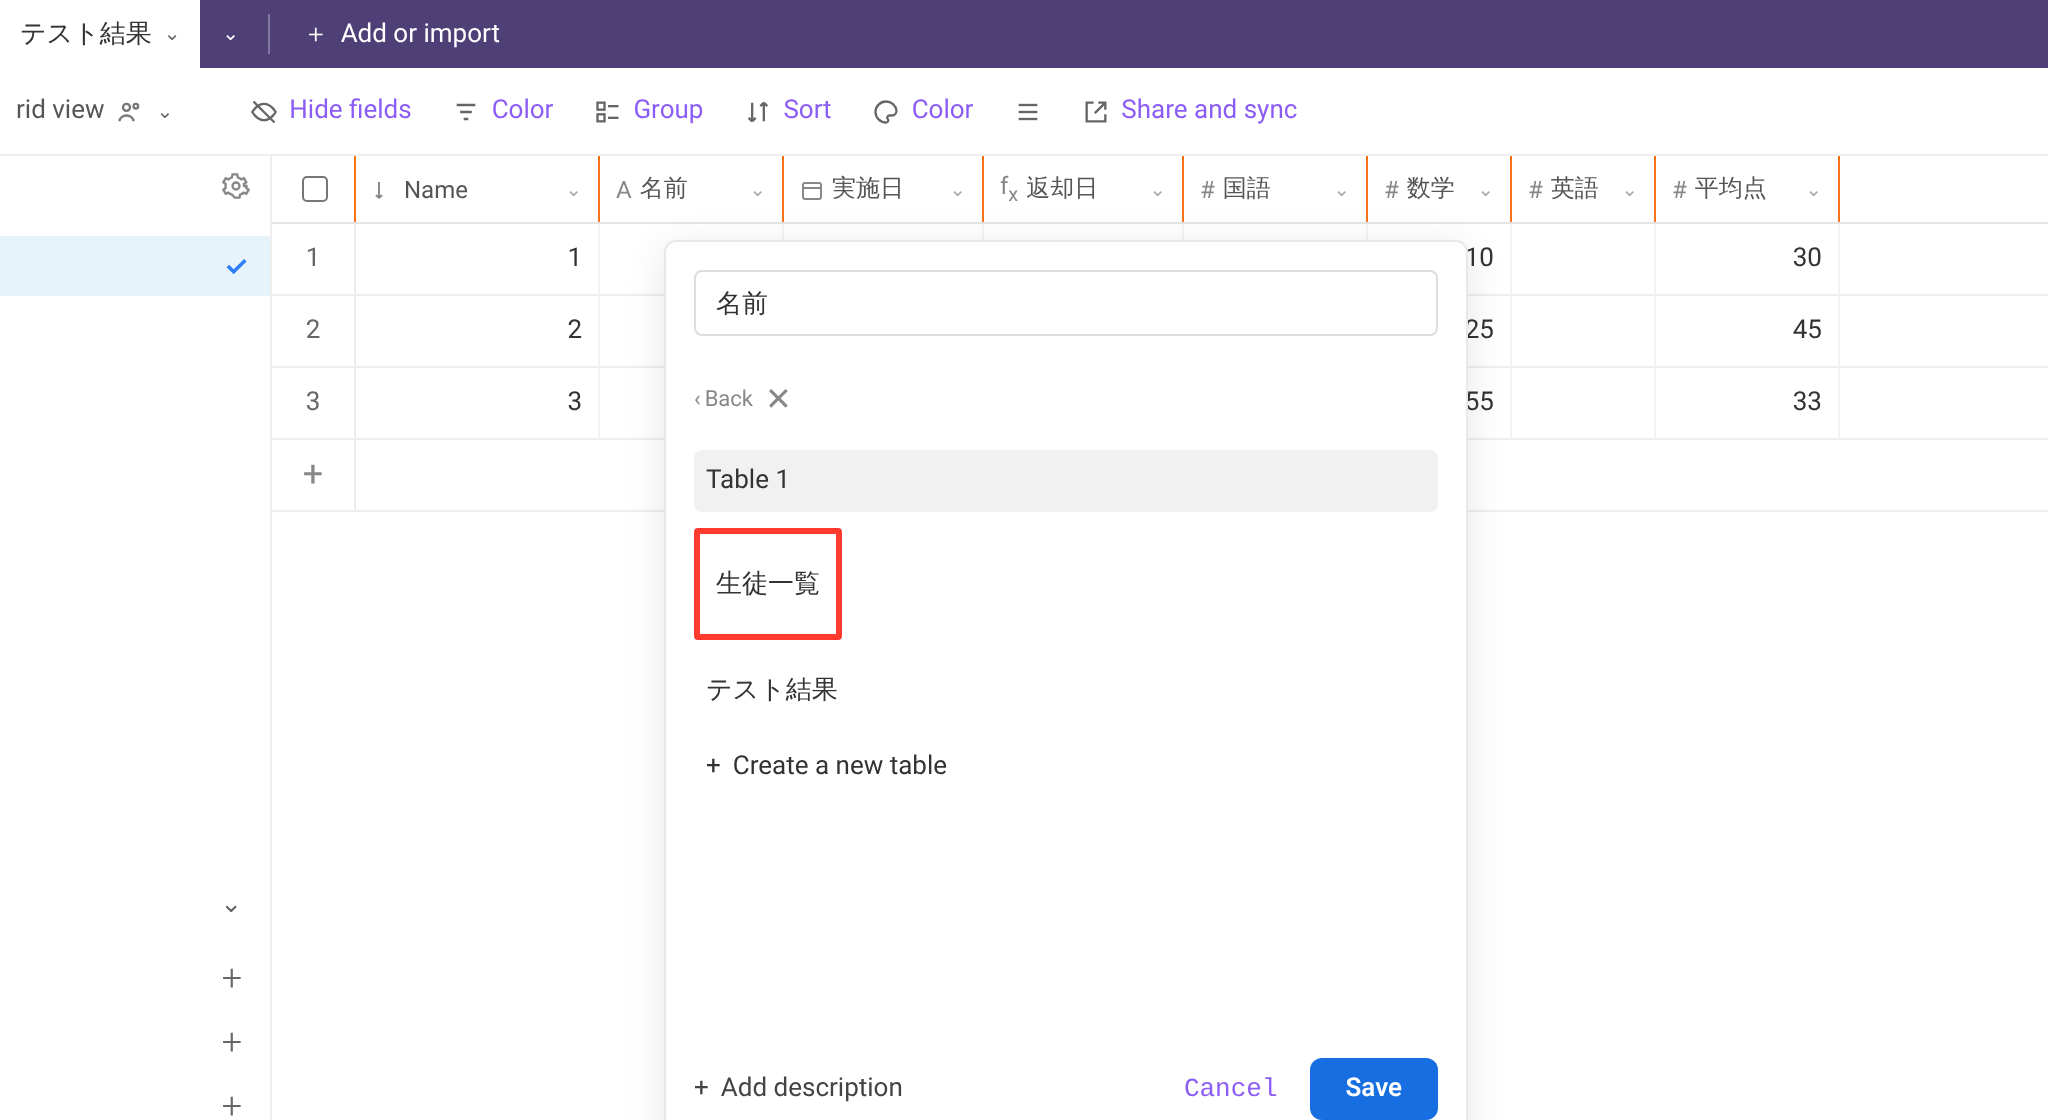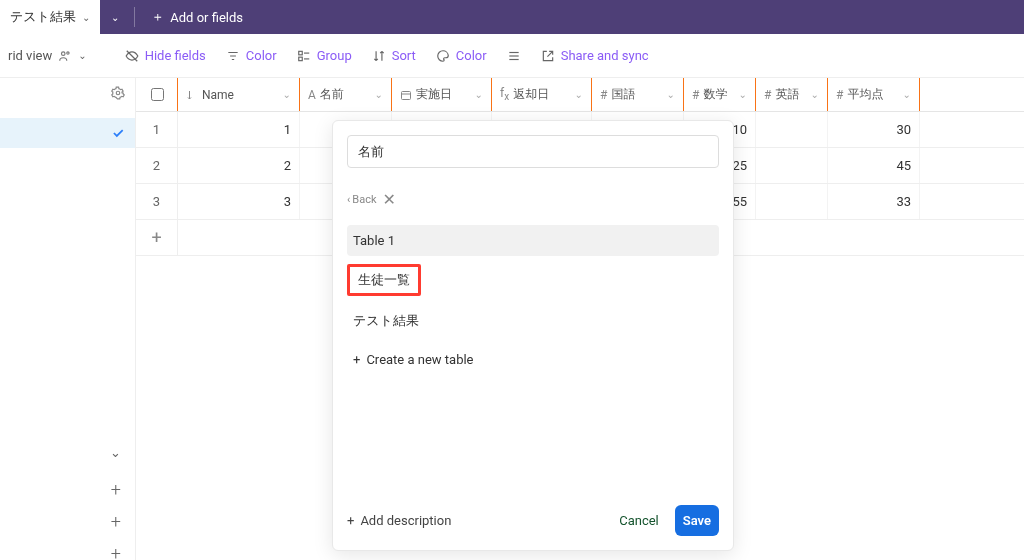--- a/index.html
+++ b/index.html
@@ -53,46 +53,46 @@
   .gr-avg  { width: 92px; }
 
   .popup { position: absolute; left: 332px; top: 120px; width: 402px; background: #fff; border: 1px solid #e8e8e8; border-radius: 6px; box-shadow: 0 4px 20px rgba(0,0,0,0.1); padding: 14px; z-index: 10; }
   .popup-input { width: 100%; border: 1px solid #ddd; border-radius: 4px; padding: 8px 10px; font-size: 13px; color: #333; }
   .popup-search { margin-top: 22px; display: flex; align-items: center; gap: 6px; color: #888; }
   .popup-search input { flex: 1; border: none; outline: none; font-size: 13px; color: #333; }
   .popup-search input::placeholder { color: #aaa; }
   .popup-list { margin-top: 16px; }
   .popup-item { padding: 8px 6px; border-radius: 4px; cursor: pointer; font-size: 13px; }
   .popup-item.sel { background: #f1f1f1; }
-  .popup-item.highlight { border: 3px solid #ff3b30; border-radius: 2px; display: inline-block; padding: 4px 8px; }
+  .popup-item.highlight { border: 3px solid #ff3b30; border-radius: 2px; display: inline-block; padding: 16px 8px; }
   .popup-item.create { display: flex; align-items: center; gap: 6px; margin-top: 6px; }
   .popup-footer { display: flex; align-items: center; justify-content: space-between; margin-top: 130px; }
   .add-desc { display: flex; align-items: center; gap: 6px; color: #444; cursor: pointer; }
   .footer-right { display: flex; align-items: center; gap: 16px; }
-  .btn-cancel { color: #14532d; cursor: pointer; }
-  .btn-save { background: #166ee1; color: #fff; padding: 8px 8px; border-radius: 6px; cursor: pointer; font-weight: 600; }
+  .btn-cancel { color: #8b5cf6; cursor: pointer; font-family: Liberation Mono, monospace; }
+  .btn-save { background: #166ee1; color: #fff; padding: 8px 18px; border-radius: 6px; cursor: pointer; font-weight: 600; }
   .back-link { font-size: 11px; color: #888; cursor: pointer; display: flex; align-items: center; gap: 2px; }
 
   svg { display: block; }
 </style>
 </head>
 <body>
 
 <div class="topbar">
   <div class="tab-active">
     <span>テスト結果</span>
     <span class="chev">⌄</span>
   </div>
   <div class="tab-second">
     <span class="chev-w">⌄</span>
   </div>
   <div class="sep"></div>
   <div class="add-import">
     <span>＋</span>
-    <span>Add or fields</span>
+    <span>Add or import</span>
   </div>
 </div>
 
 <div class="toolbar">
   <div class="toolbar-left">
     <span>rid view</span>
     <svg width="14" height="14" viewBox="0 0 24 24" fill="none" stroke="#777" stroke-width="2">
         <circle cx="9" cy="8" r="3"></circle>
         <path d="M3 20c0-3 3-5 6-5s6 2 6 5"></path>
         <circle cx="17" cy="7" r="2"></circle>

